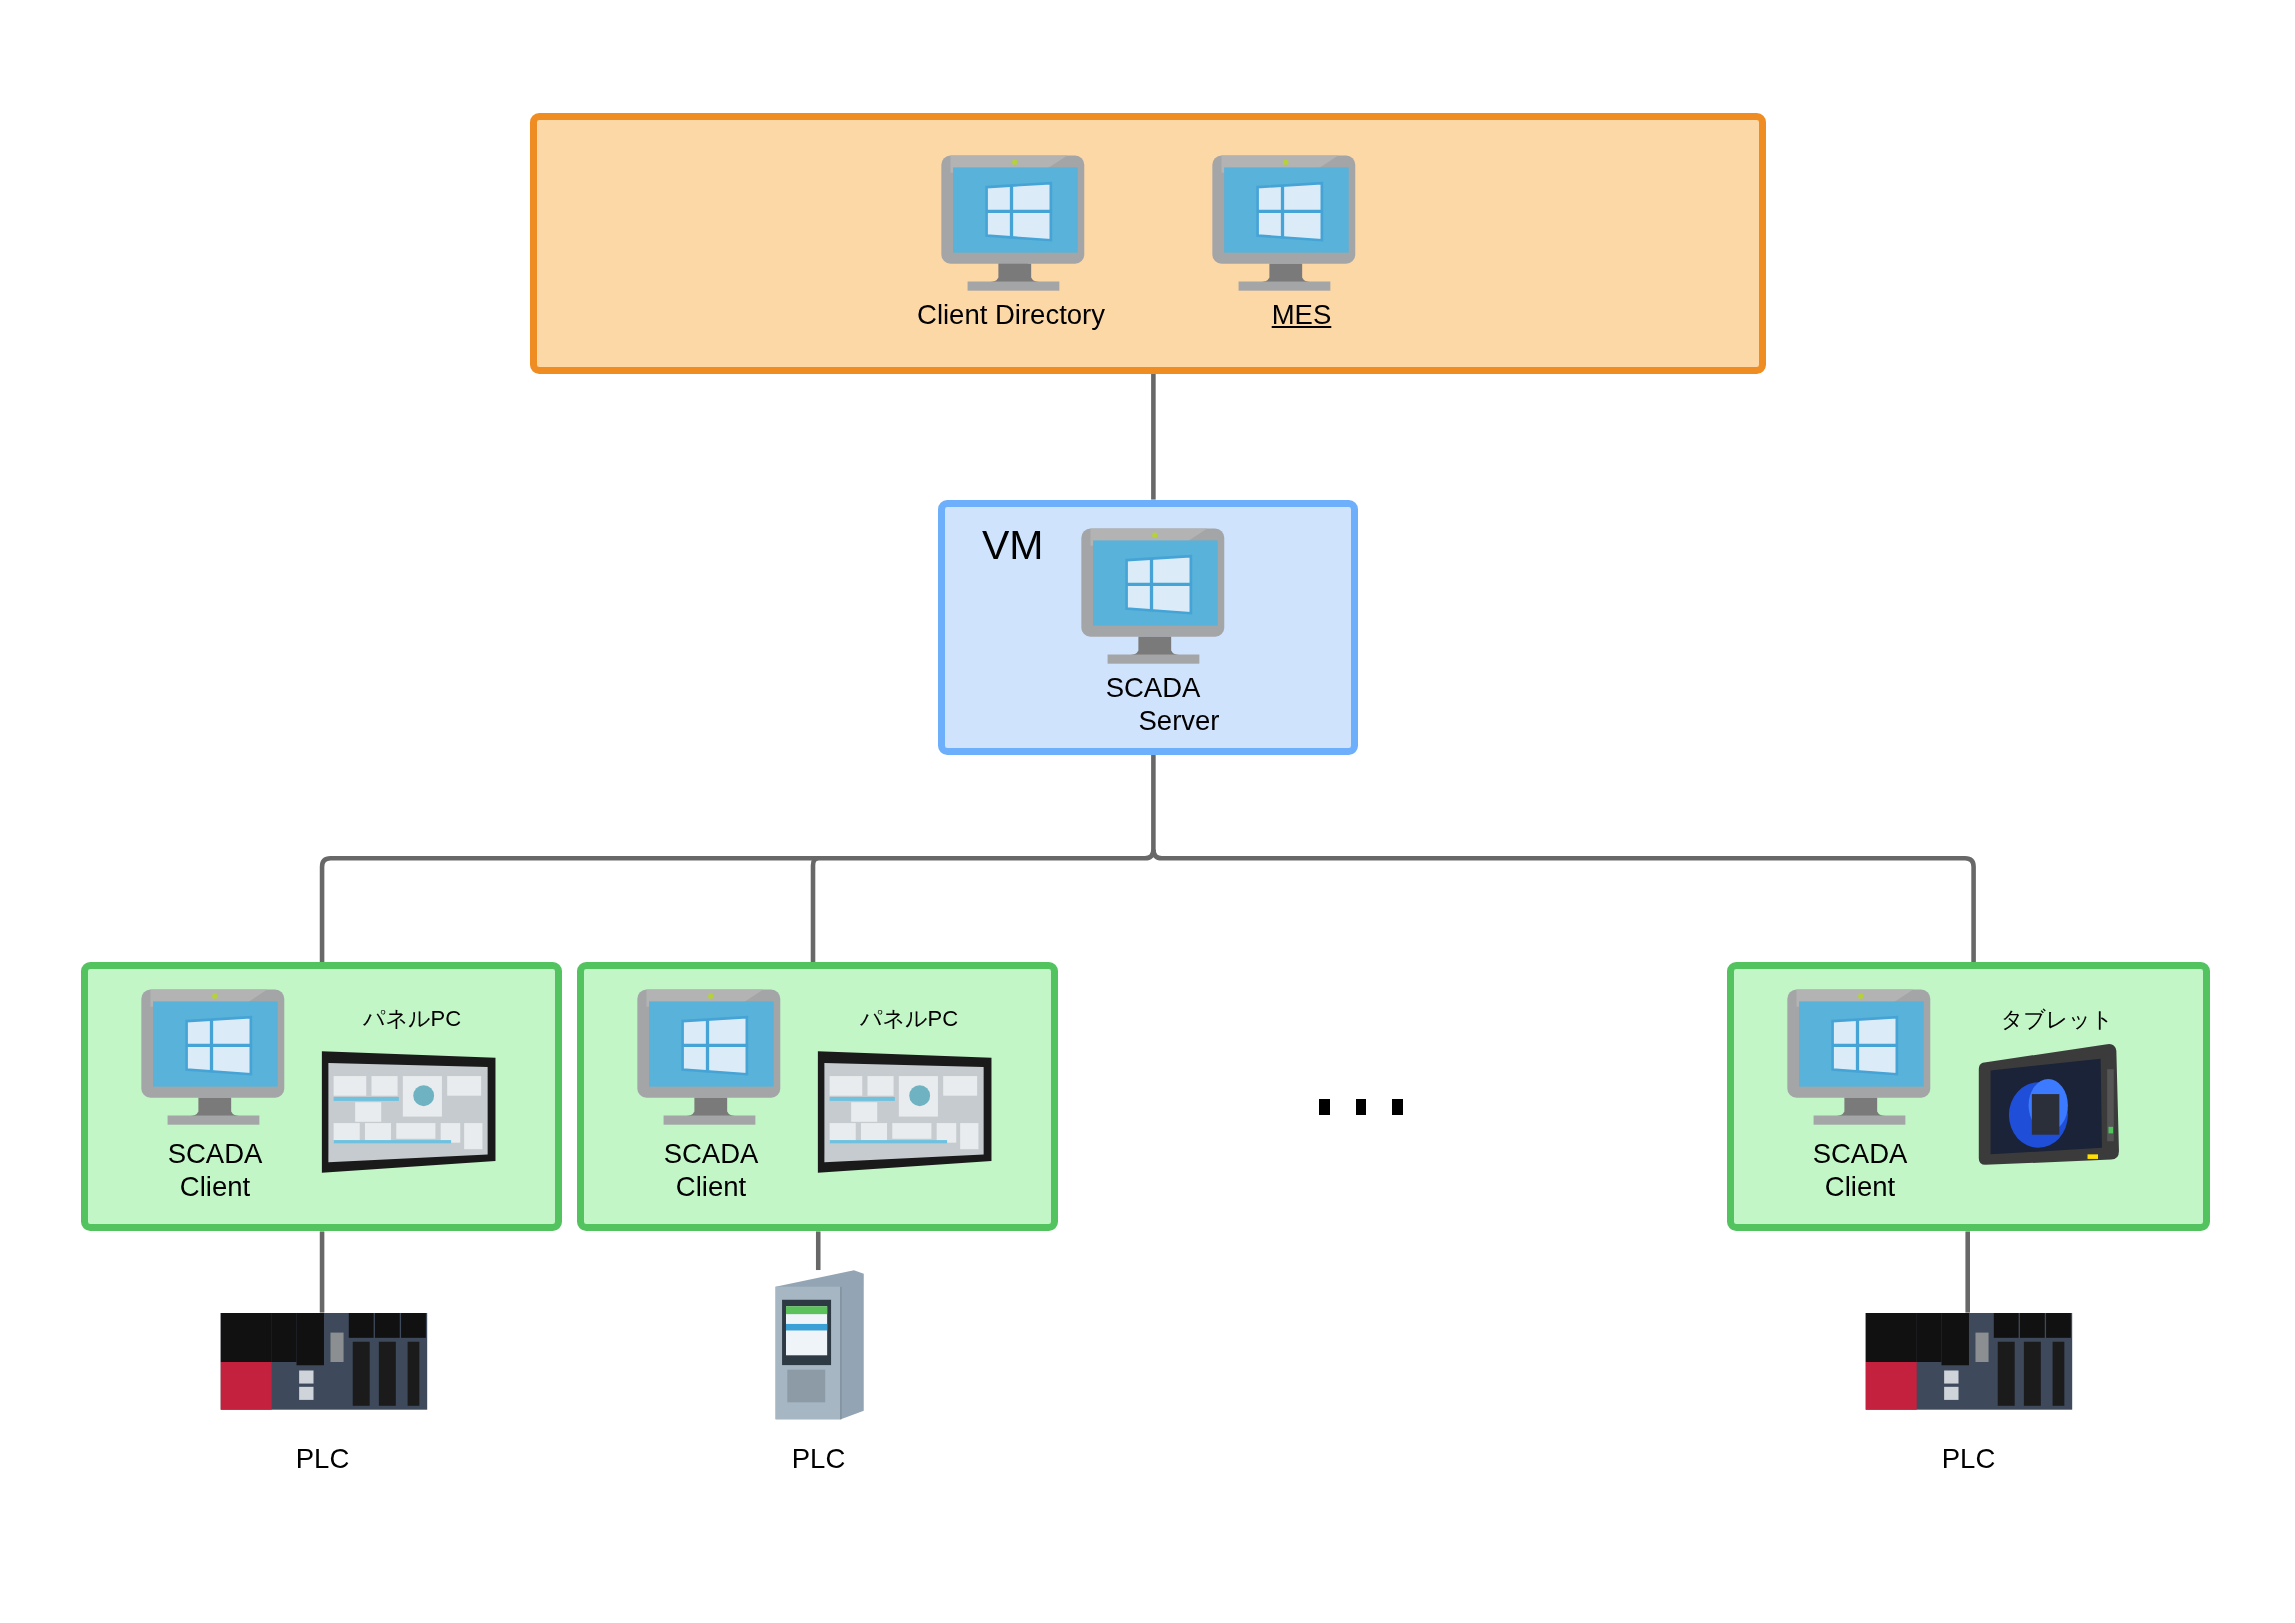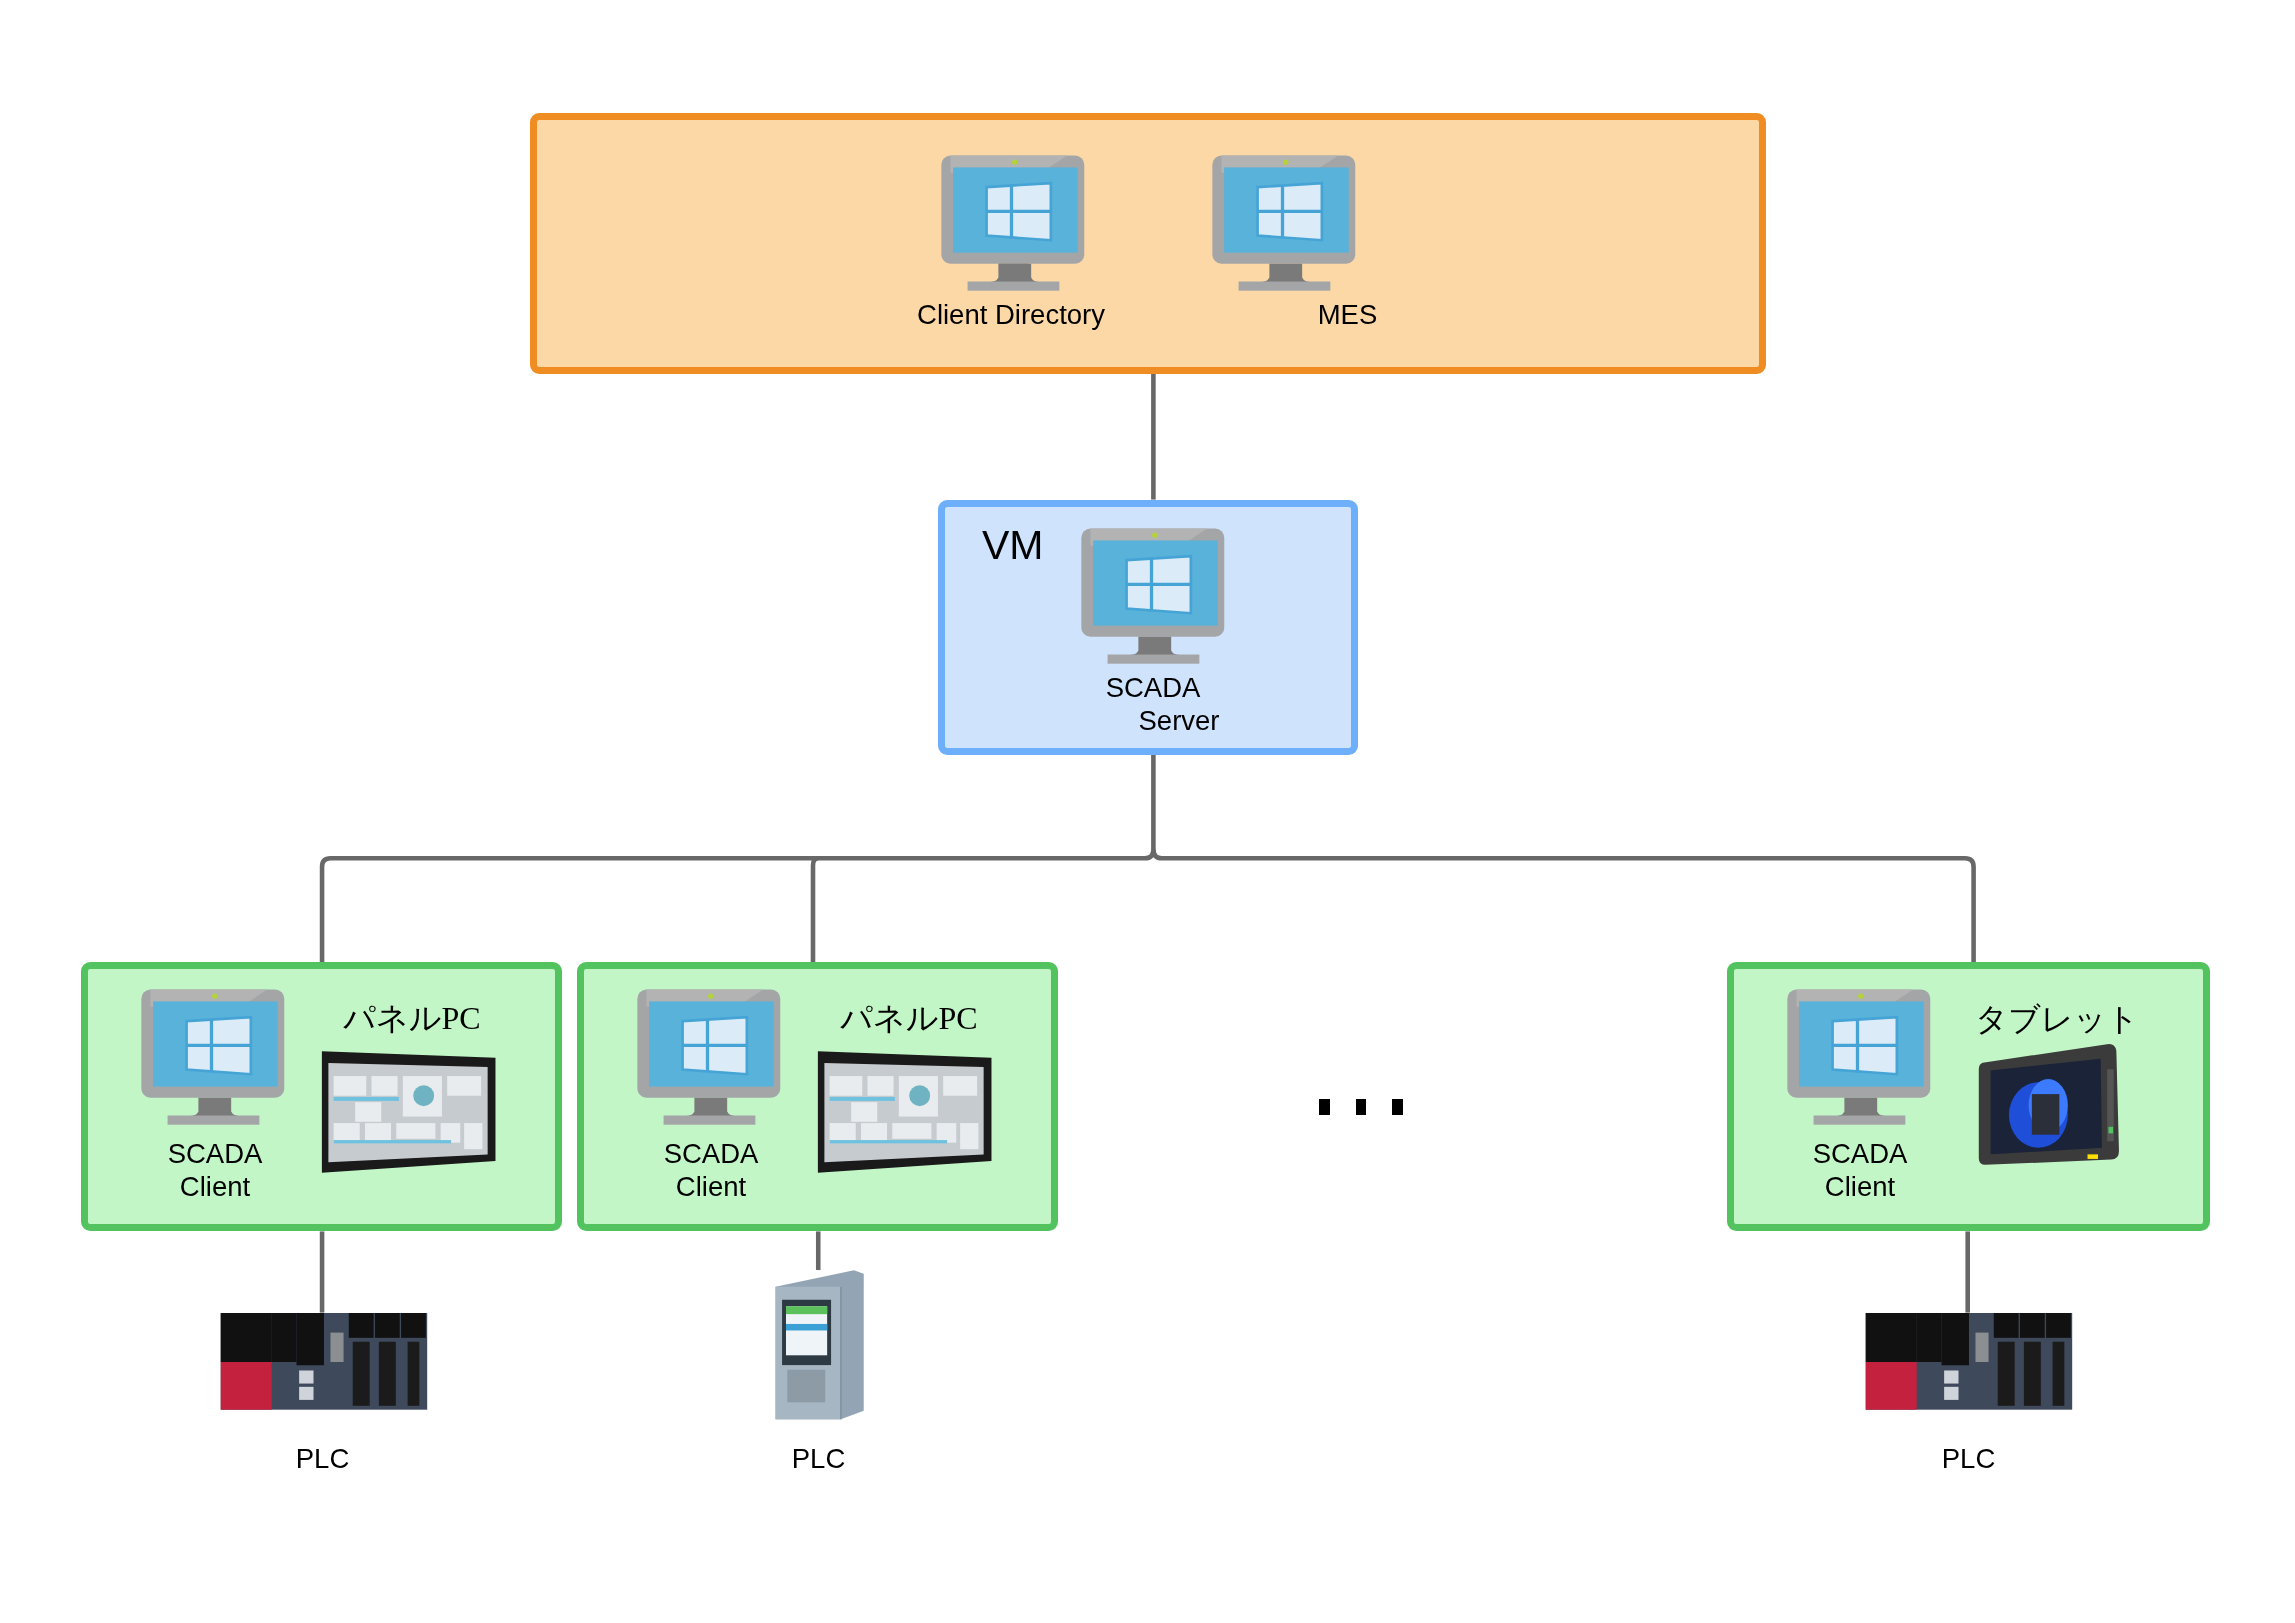--- a/index.html
+++ b/index.html
@@ -5,21 +5,21 @@
     html, body { margin: 0; padding: 0; background: #ffffff; }
     body { width: 2295px; height: 1623px; position: relative; overflow: hidden;
            font-family: "Liberation Sans", sans-serif; color: #000; }
     .group-box { position: absolute; box-sizing: border-box; border-radius: 9.2px; }
     .box-enterprise { left: 530px; top: 113px; width: 1236px; height: 261px;
                       background: #fdd8a7; border: 7.2px solid #ef8c22; }
     .box-vm { left: 938px; top: 500px; width: 420px; height: 255px;
               background: #cfe3fd; border: 7.2px solid #6eaffb; }
     .box-client { top: 962px; height: 269px; background: #c2f6c6; border: 7.2px solid #52c35f; }
     .lbl { position: absolute; font-size: 27.5px; line-height: 33px; text-align: center; white-space: nowrap; }
-    .lbl-jp { font-family: Liberation Serif, serif; font-size: 32px; }
+    .lbl-jp { font-family: Liberation Sans, sans-serif; font-size: 22px; }
     .vm-title { position: absolute; font-size: 41px; line-height: 46px; }
     .monitor { position: absolute; width: 151px; height: 139px; }
     .ellipsis { position: absolute; display: flex; gap: 26px; }
     .ellipsis span { display: block; width: 10.5px; height: 15.7px; background: #000; }
     svg.wires { position: absolute; left: 0; top: 0; }
     .device { position: absolute; }
   </style>
 </head>
 <body>
 
@@ -60,21 +60,21 @@
     <path d="M22 4 H200 L160 30 H22 Z" fill="#b3b3b3"></path>
     <rect x="26" y="22" width="190" height="130" fill="#58b2d9"></rect>
     <circle cx="120" cy="14" r="4" fill="#b5d334"></circle>
     <path d="M77 52 L175 46 L175 133 L77 126 Z" fill="#dbecf8" stroke="#45a3d6" stroke-width="4"></path>
     <line x1="115" y1="49" x2="115" y2="130" stroke="#45a3d6" stroke-width="5"></line>
     <line x1="77" y1="89" x2="175" y2="89" stroke="#45a3d6" stroke-width="5"></line>
     <path d="M95 169 H145 V190 Q148 197 160 197 H80 Q92 197 95 190 Z" fill="#7a7a7a"></path>
     <rect x="48" y="196" width="140" height="14" fill="#a4a5a7"></rect>
   </svg>
 </div>
-<div class="lbl" style="left:1282px; top:298px; width:131px;">MES</div>
+<div class="lbl" style="left:1236px; top:298px; width:131px;text-decoration:underline;">MES</div>
 
 <div class="group-box box-vm"></div>
 <div class="vm-title" style="left:982px; top:522px;">VM</div>
 <div class="monitor" style="left:1076px; top:526px;">
   <svg width="151" height="139" viewBox="0 0 230 212">
     <rect x="8" y="4" width="218" height="165" rx="14" fill="#a4a5a7"></rect>
     <path d="M22 4 H200 L160 30 H22 Z" fill="#b3b3b3"></path>
     <rect x="26" y="22" width="190" height="130" fill="#58b2d9"></rect>
     <circle cx="120" cy="14" r="4" fill="#b5d334"></circle>
     <path d="M77 52 L175 46 L175 133 L77 126 Z" fill="#dbecf8" stroke="#45a3d6" stroke-width="4"></path>

